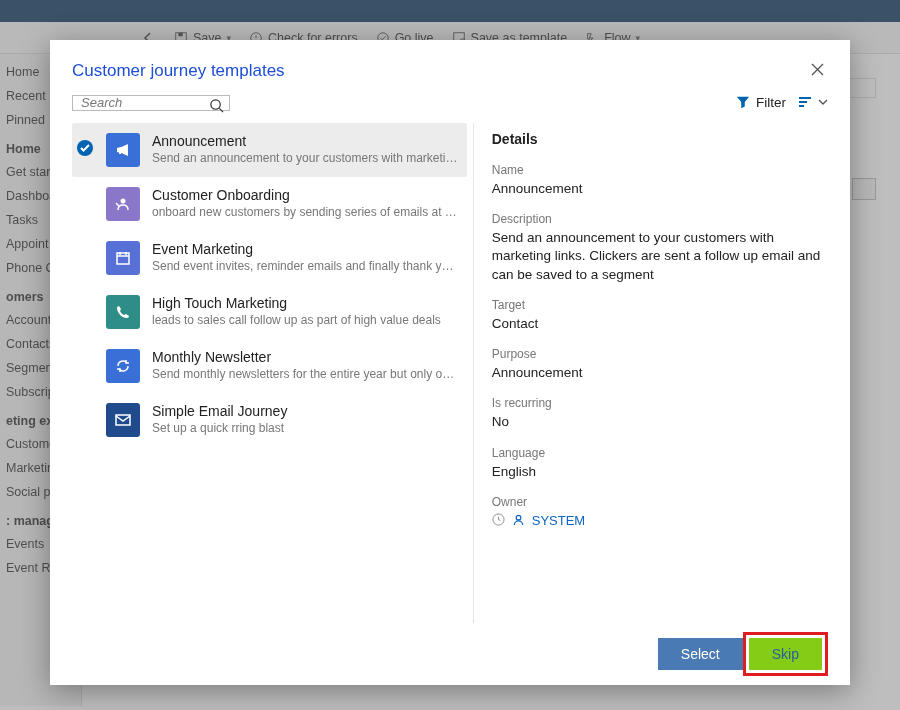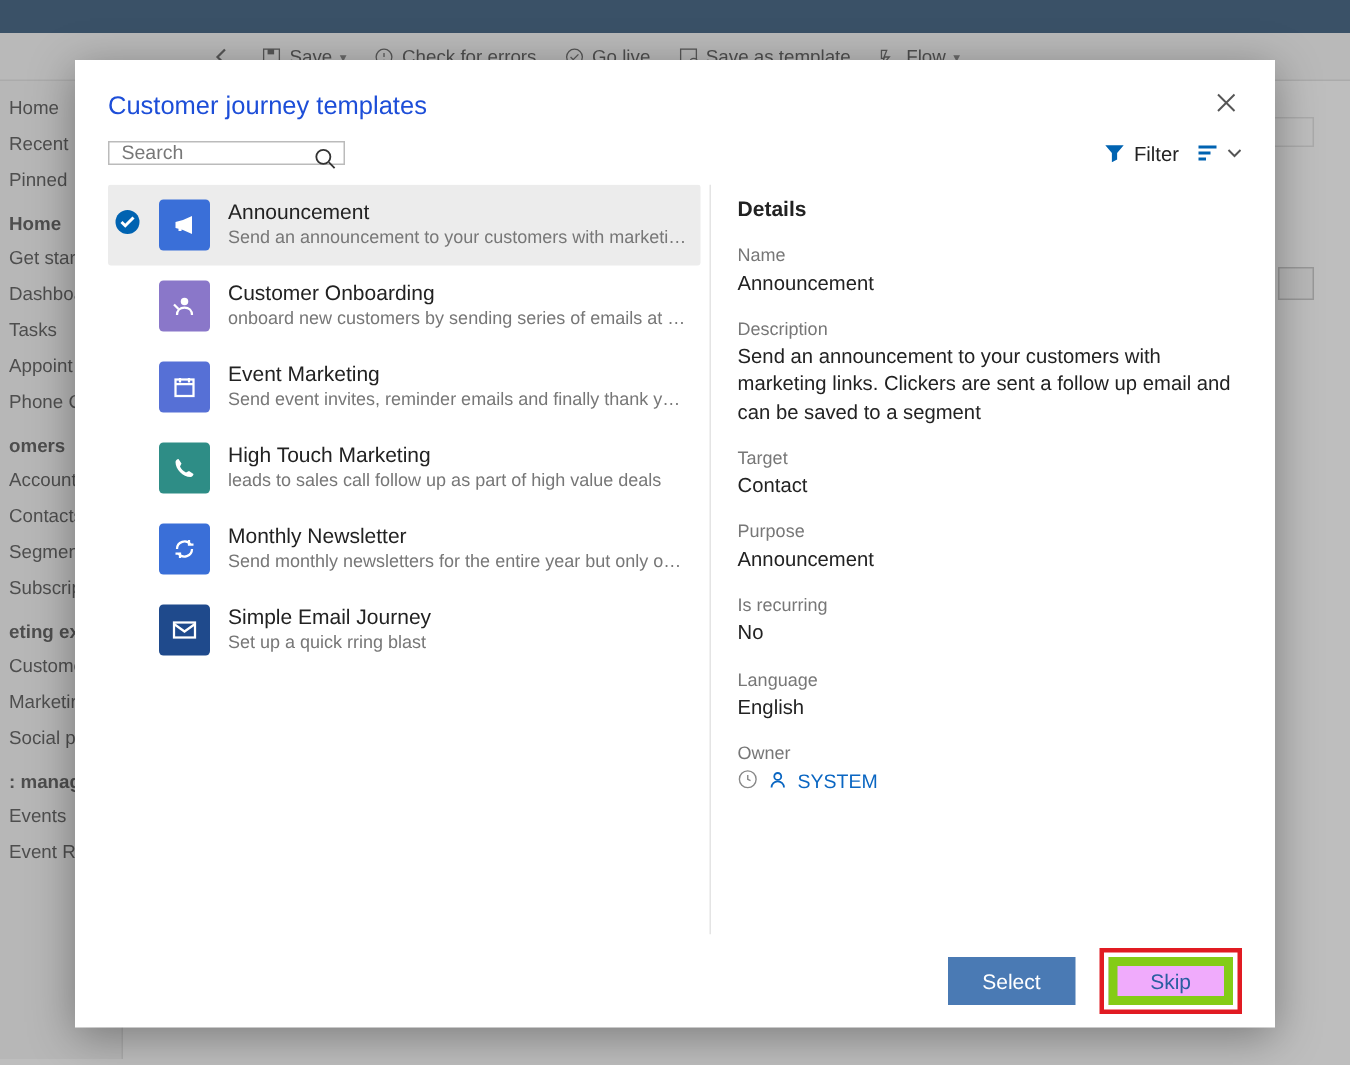--- a/index.html
+++ b/index.html
@@ -22,21 +22,21 @@
   .bg-sq { position:absolute; top:178px; right:24px; width:24px; height:22px; border:1px solid #bbb; background:#f5f5f5;}
   .bg-cmd .chev { font-size:9px; color:#666; }
 
   
   .modal { position:absolute; top:40px; left:50px; width:800px; height:645px; background:#fff; box-shadow:0 6px 28px rgba(0,0,0,0.35); display:flex; flex-direction:column; }
   .m-head { padding:18px 22px 10px 22px; display:flex; align-items:center; justify-content:space-between; }
   .m-title { font-size:17px; font-weight:400; color:#1d4ed8; }
   .m-close { font-size:15px; color:#555; cursor:pointer; padding:4px; }
   .m-search-row { display:flex; align-items:center; padding:0 22px 12px 22px; gap:12px; }
   .m-search { position:relative; width:158px; }
-  .m-search input { width:100%; height:16px; border:1px solid #bbb; padding:0 24px 0 8px; font-size:13px; color:#333; }
+  .m-search input { width:100%; height:16px; border:1px solid #bbb; padding:0 24px 0 8px; font-size:13px; color:#333;font-style:italic; }
   .m-search .sicon { position:absolute; right:6px; top:5px; }
   .spacer { flex:1; }
   .filter-btn { display:flex; align-items:center; gap:6px; font-size:13.5px; color:#222; cursor:pointer; }
   .filter-btn svg { color:#0063b1; }
   .sort-btn { display:flex; align-items:center; gap:4px; cursor:pointer; color:#0063b1; }
 
   .m-body { flex:1; display:flex; padding:0 22px; overflow:hidden;justify-content:center; }
   .list { flex:1.08; border-right:1px solid #e4e4e4; padding-right:6px; overflow-y:auto; }
   .item-row { display:flex; align-items:flex-start; gap:12px; padding:10px 8px 10px 4px; cursor:pointer; }
   .item-row.selected { background:#ececec; border-radius:2px; }
@@ -47,24 +47,24 @@
   .it-title { font-size:14px; color:#222; margin-bottom:2px; }
   .it-sub { font-size:12px; color:#777; white-space:nowrap; overflow:hidden; text-overflow:ellipsis; }
 
   .details { flex:0.92; padding:8px 0 0 18px; font-size:13.5px; color:#222; overflow-y:auto; }
   .details h3 { font-size:14px; font-weight:600; margin-bottom:16px; }
   .d-lbl { font-size:12px; color:#777; margin-bottom:3px; }
   .d-val { font-size:13.5px; color:#222; margin-bottom:14px; line-height:1.35; }
   .owner-row { display:flex; align-items:center; gap:7px; color:#0a66c2; font-size:13px; margin-top:4px;}
   .owner-row .clock { color:#888; }
 
-  .m-foot { height:62px; display:flex; align-items:center; justify-content:flex-end; gap:16px; padding:0 22px; }
+  .m-foot { height:62px; display:flex; align-items:center; justify-content:flex-end; gap:0; padding:0 22px; }
   .btn { height:32px; padding:0 22px; font-size:14px; border:1px solid transparent; cursor:pointer; }
   .btn-primary { background:#4a7ab4; color:#fff; }
-  .btn-secondary { background:#f0abfc; color:#2a5ea1; border:6px solid #84cc16; }
+  .btn-secondary { background:#84cc16; color:#2a5ea1; border:1px solid #84cc16; }
   .skip-highlight { border:3px solid #e11b22; padding:3px; }
 
   ::placeholder { color:#777; }
 </style>
 </head>
 <body>
 
 <div class="bg-wrap">
   <div class="bg">
     <div class="bg-top"></div>

